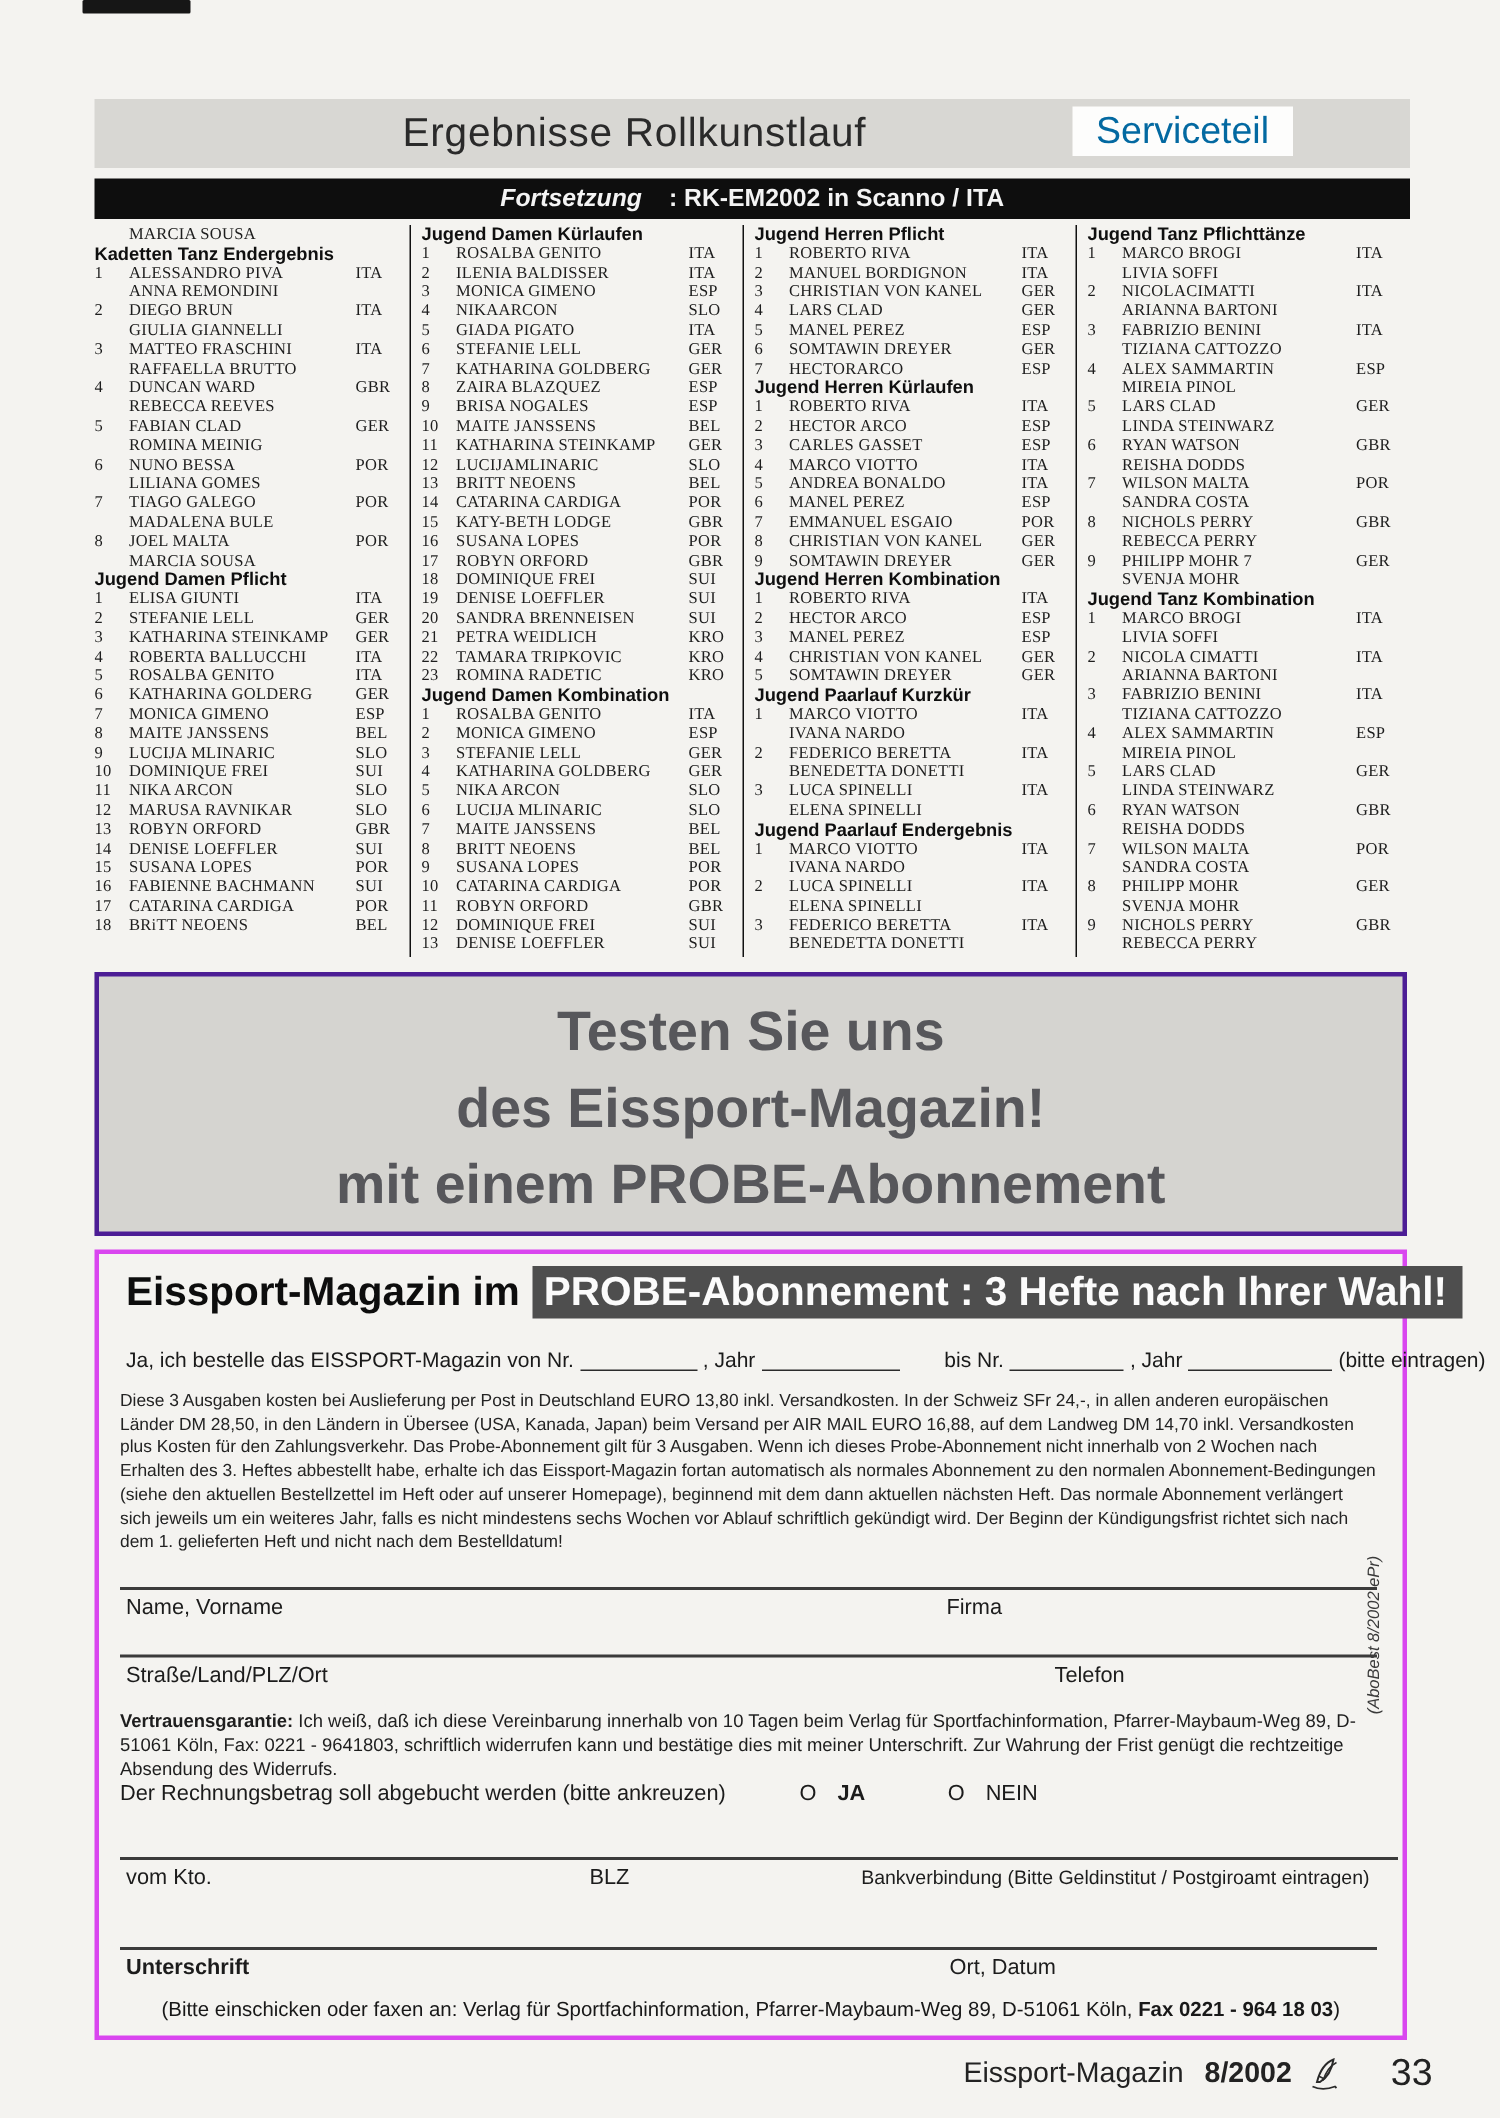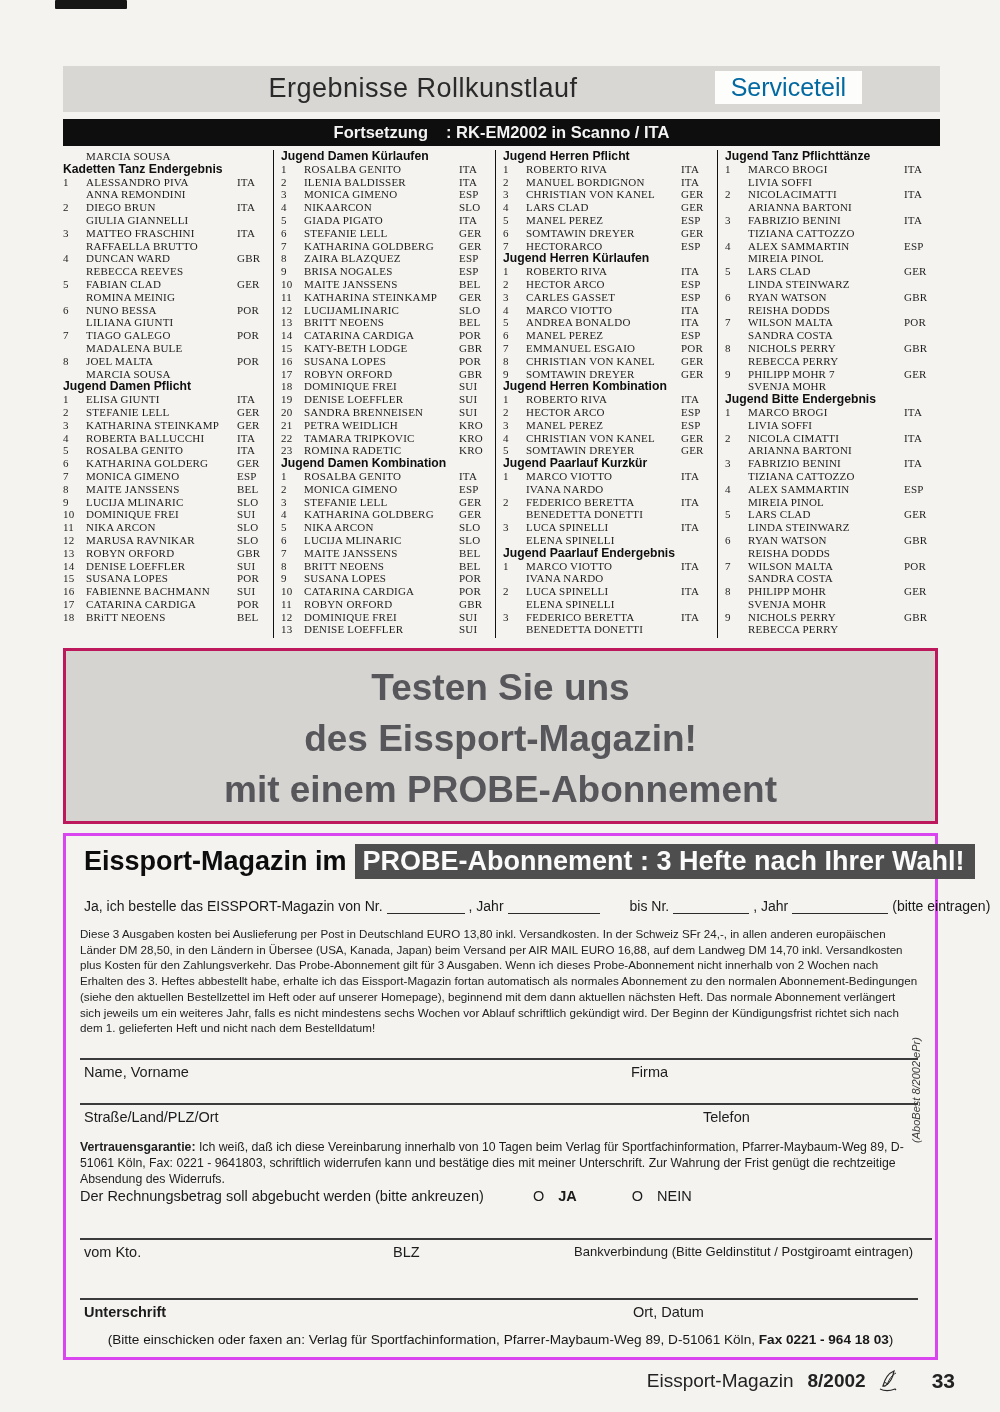--- a/index.html
+++ b/index.html
@@ -13,38 +13,38 @@
   .smudge{position:absolute;left:55px;top:0;width:72px;height:9px;background:#161616;border-radius:1px;}
 
   
   .header-bar{position:absolute;left:63px;top:66px;width:877px;height:46px;background:#d8d7d3;}
   .header-title{position:absolute;left:120px;top:7px;width:480px;text-align:center;
     font-size:27px;letter-spacing:.5px;color:#2a2a2a;}
   .service-box{position:absolute;right:78px;top:5px;background:#fdfdfc;padding:2px 16px;
     font-size:25px;color:#0369a1;}
   .cont-bar{position:absolute;left:63px;top:119px;width:877px;height:27px;background:#0e0e0e;
     color:#f4f4f4;display:flex;align-items:center;justify-content:center;font-size:16.5px;font-weight:bold;}
-  .cont-bar .it{margin-right:18px;}
+  .cont-bar .it{font-style:italic;margin-right:18px;}
 
   
   .results{position:absolute;left:63px;top:150px;width:877px;height:488px;
     display:grid;grid-template-columns:210px 222px 222px 223px;}
   .res-col{overflow:hidden;}
   .res-col + .res-col{border-left:1px solid #111;padding-left:7px;}
   .res-heading{font-family:"Liberation Sans",sans-serif;font-weight:bold;font-size:12.2px;
     line-height:12.8px;color:#0f0f0f;white-space:nowrap;}
   .res-line{display:flex;line-height:12.8px;font-family:"Liberation Serif",serif;
     font-size:11px;letter-spacing:.2px;color:#1d1d1d;white-space:nowrap;}
   .res-rank{width:23px;flex:none;}
   .res-name{flex:1;overflow:hidden;}
   .res-cc{width:36px;flex:none;}
 
   
   .promo{position:absolute;left:63px;top:648px;width:869px;height:170px;background:#d5d4d0;
-    border:3px solid #be185d;text-align:center;color:#57575b;font-weight:bold;}
+    border:3px solid #4c1d95;text-align:center;color:#57575b;font-weight:bold;}
   .promo-line{font-size:37px;line-height:51px;}
   .promo-line:first-child{margin-top:11px;}
 
   
   .formbox{position:absolute;left:63px;top:833px;width:869px;height:521px;border:3px solid #d946ef;}
   .f-title{position:absolute;left:18px;top:10px;font-size:27px;font-weight:bold;color:#0d0d0d;white-space:nowrap;}
   .f-title .hl{background:#4e4e4e;color:#fbfbfb;padding:2px 10px 3px 8px;margin-left:8px;}
   .order-line{position:absolute;left:18px;top:62px;font-size:14px;color:#1a1a1a;white-space:nowrap;}
   .order-line .blank{display:inline-block;border-bottom:1.5px solid #2b2b2b;height:13px;margin:0 4px;vertical-align:bottom;}
   .order-line .sp{display:inline-block;}
@@ -58,21 +58,21 @@
   .guarantee{position:absolute;left:14px;top:303px;width:845px;font-size:12.3px;line-height:16.2px;color:#1e1e1e;}
   .debit-row{position:absolute;left:14px;top:352px;width:845px;font-size:14.5px;display:flex;align-items:center;}
   .cb{margin-right:14px;font-size:14.5px;}
   .bank-note{position:absolute;right:22px;font-size:13px;white-space:nowrap;}
   .fax-line{position:absolute;left:0;top:496px;width:100%;text-align:center;font-size:13.6px;color:#181818;}
 
   
   .footer{position:absolute;left:0;top:1368px;width:955px;display:flex;justify-content:flex-end;
     align-items:center;gap:9px;font-size:19px;color:#222;}
   .footer .issue{font-weight:bold;margin-left:5px;}
-  .footer .pageno{font-weight:bold;font-size:21px;margin-left:22px;}
+  .footer .pageno{font-weight:normal;font-size:25px;margin-left:22px;}
   .logo{width:26px;height:26px;display:inline-block;}
 </style>
 </head>
 <body>
 
 <div class="smudge"></div>
 
 <div class="header-bar">
   <div class="header-title">Ergebnisse Rollkunstlauf</div>
   <div class="service-box">Serviceteil</div>
@@ -141,21 +141,21 @@
         <span class="res-name">ROMINA MEINIG</span>
         <span class="res-cc"></span>
       </div>
       <div class="res-line">
         <span class="res-rank">6</span>
         <span class="res-name">NUNO BESSA</span>
         <span class="res-cc">POR</span>
       </div>
       <div class="res-line">
         <span class="res-rank"></span>
-        <span class="res-name">LILIANA GIUNTI</span>
+        <span class="res-name">LILIANA GOMES</span>
         <span class="res-cc"></span>
       </div>
       <div class="res-line">
         <span class="res-rank">7</span>
         <span class="res-name">TIAGO GALEGO</span>
         <span class="res-cc">POR</span>
       </div>
       <div class="res-line">
         <span class="res-rank"></span>
         <span class="res-name">MADALENA BULE</span>
@@ -704,21 +704,21 @@
       <div class="res-line">
         <span class="res-rank">9</span>
         <span class="res-name">PHILIPP MOHR 7</span>
         <span class="res-cc">GER</span>
       </div>
       <div class="res-line">
         <span class="res-rank"></span>
         <span class="res-name">SVENJA MOHR</span>
         <span class="res-cc"></span>
       </div>
-      <div class="res-heading">Jugend Bitte Endergebnis</div>
+      <div class="res-heading">Jugend Tanz Kombination</div>
       <div class="res-line">
         <span class="res-rank">1</span>
         <span class="res-name">MARCO BROGI</span>
         <span class="res-cc">ITA</span>
       </div>
       <div class="res-line">
         <span class="res-rank"></span>
         <span class="res-name">LIVIA SOFFI</span>
         <span class="res-cc"></span>
       </div>

